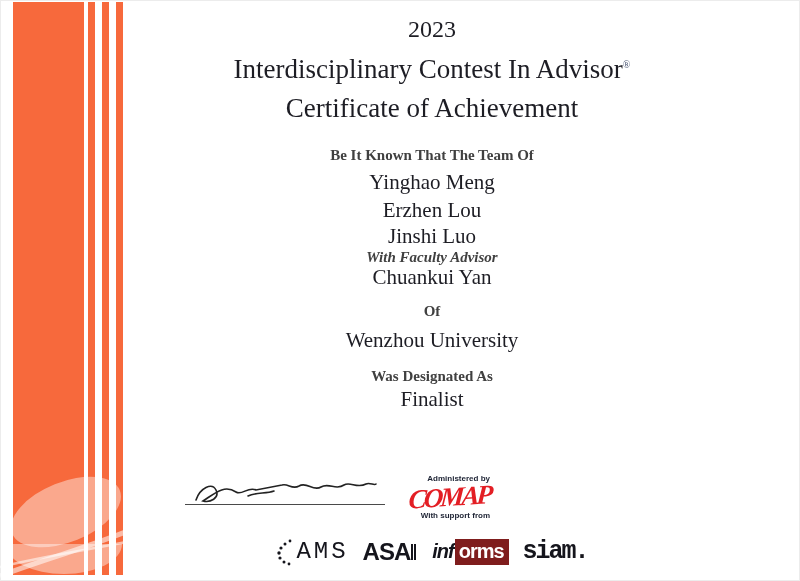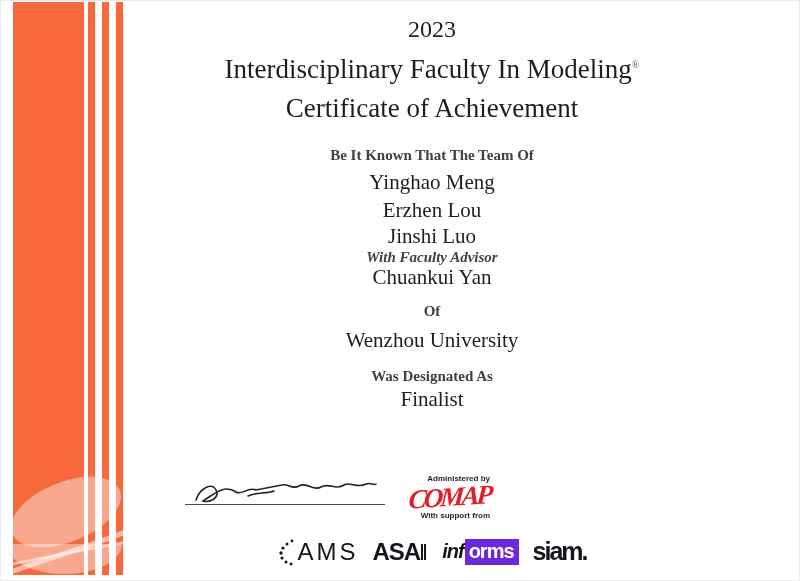--- a/index.html
+++ b/index.html
@@ -54,31 +54,31 @@
     transform:skewX(-8deg) rotate(-4deg);
     display:inline-block;line-height:1.05;
   }
   
   .sponsors{
     position:absolute;left:64px;top:537px;width:736px;
     display:flex;justify-content:center;align-items:center;gap:14px;
     color:#15151c;
   }
   .sp{display:inline-flex;align-items:center;position:relative;}
-  .ams-text{font-size:24px;letter-spacing:3px;font-family:Liberation Sans, sans-serif;}
+  .ams-text{font-size:24px;letter-spacing:3px;font-family:Liberation Mono, monospace;}
   .asa-text{font-size:24px;font-weight:bold;font-family:"Liberation Sans",sans-serif;letter-spacing:-1px;}
   .asa-mark{display:inline-block;width:7px;height:16px;margin-left:1px;
     background:linear-gradient(90deg,#15151c 25%,transparent 25%,transparent 50%,#15151c 50%,#15151c 75%,transparent 75%);}
   .informs{font-family:"Liberation Sans",sans-serif;font-weight:bold;font-size:20px;}
   .informs .inf{letter-spacing:-1px;font-style:italic;}
-  .informs .orms{background:#6d28d9;color:#fff;padding:1px 5px 2px 4px;margin-left:1px;letter-spacing:-1px;}
+  .informs .orms{background:#7f1d1d;color:#fff;padding:1px 5px 2px 4px;margin-left:1px;letter-spacing:-1px;}
   .maa-text{font-size:24px;font-weight:bold;font-family:"Liberation Sans",sans-serif;letter-spacing:-1px;}
   .maa-sub{position:absolute;left:26px;top:25px;font-size:4px;letter-spacing:.2px;
     font-family:"Liberation Sans",sans-serif;color:#15151c;white-space:nowrap;}
-  .siam-text{font-size:25px;font-weight:bold;font-family:Liberation Sans, sans-serif;letter-spacing:-2px;}
+  .siam-text{font-size:25px;font-weight:bold;font-family:Liberation Mono, monospace;letter-spacing:-2px;}
 </style>
 </head>
 <body>
 
 <div class="page">
 
   <div class="bar bar-wide"></div>
   <div class="bar stripe1"></div>
   <div class="bar stripe2"></div>
   <div class="bar stripe3"></div>
@@ -89,21 +89,21 @@
       <path d="M6 104 A58 30 0 0 0 122 104 Z"></path>
     </g>
     <g fill="none" stroke="rgba(255,255,255,0.55)">
       <path d="M0 136 C55 115 125 98 200 58" stroke-width="5"></path>
       <path d="M0 127 C60 112 120 106 190 88" stroke-width="2.5"></path>
     </g>
   </svg>
 
   <div class="content">
     <div class="line year">2023</div>
-    <div class="line title"><span>Interdisciplinary Faculty In Modeling</span><sup>®</sup></div>
+    <div class="line title"><span>Interdisciplinary Contest In Advisor</span><sup>®</sup></div>
     <div class="line subtitle">Certificate of Achievement</div>
 
     <div class="line small-label intro">Be It Known That The Team Of</div>
     <div class="line name team0">Yinghao Meng</div>
     <div class="line name team1">Erzhen Lou</div>
     <div class="line name team2">Jinshi Luo</div>
     <div class="line small-label advisor-label">With Faculty Advisor</div>
     <div class="line name advisor">Chuankui Yan</div>
     <div class="line small-label of-label">Of</div>
     <div class="line name institution">Wenzhou University</div>

